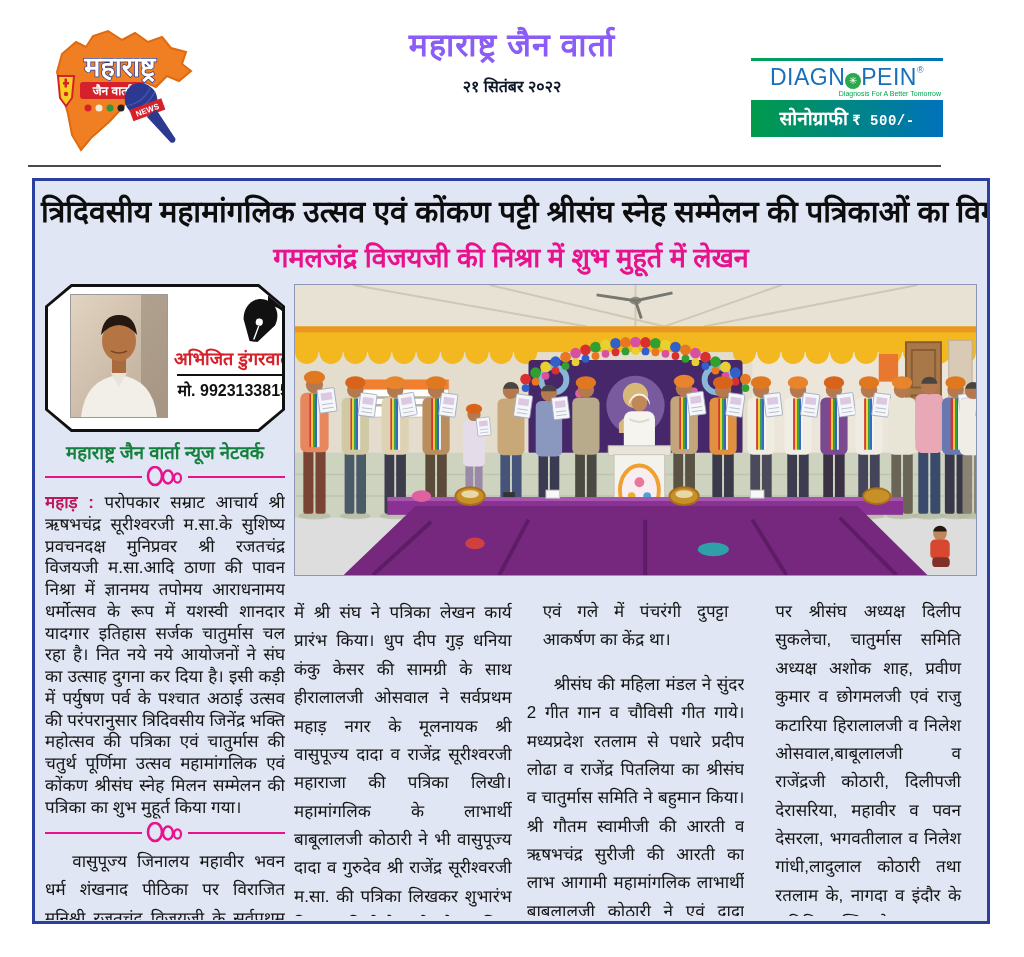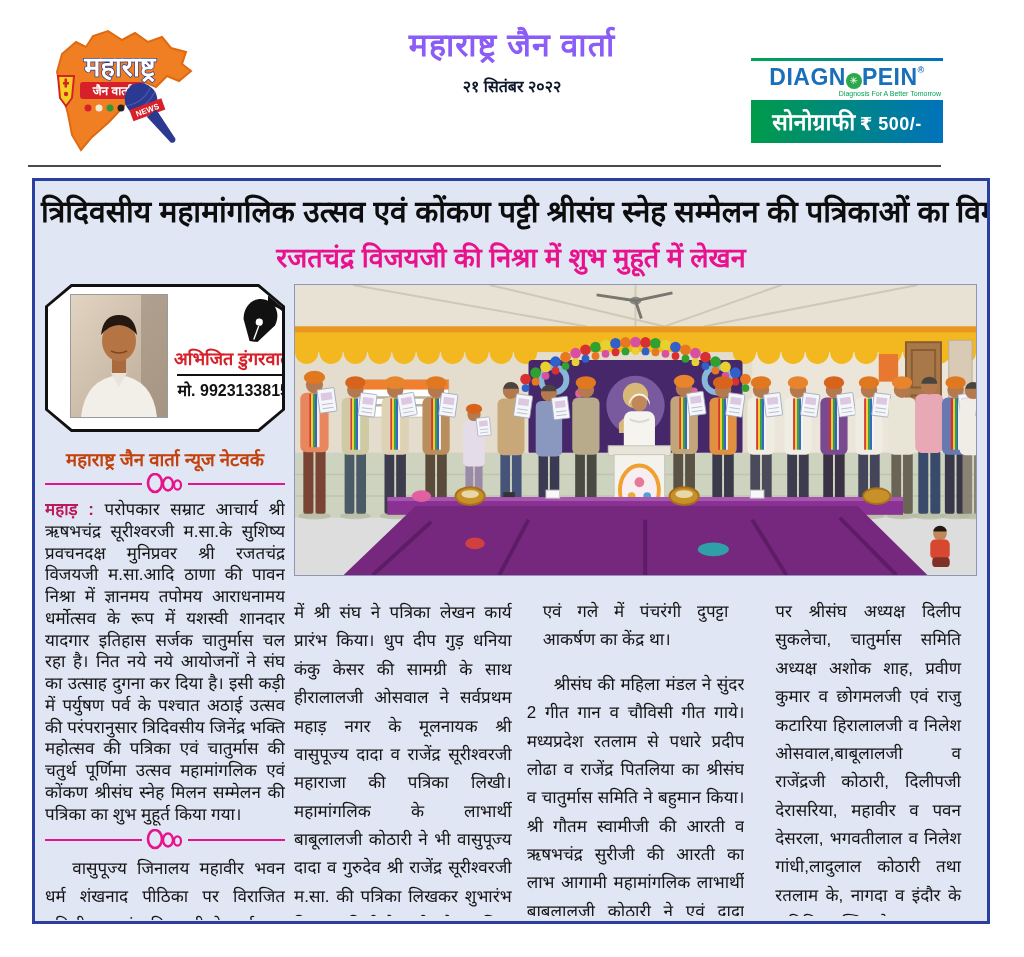--- a/index.html
+++ b/index.html
@@ -7,29 +7,29 @@
         font-family:"Liberation Sans","DejaVu Sans",sans-serif;}
 
   
   .masthead{position:absolute;left:0;top:0;width:969px;height:168px;}
   .logo{position:absolute;left:28px;top:14px;width:184px;height:142px;}
   .title-block{position:absolute;left:232px;top:28px;width:560px;text-align:center;}
   .paper-title{font-size:32px;font-weight:800;color:#8b5cf6;letter-spacing:1px;line-height:1.1;}
   .paper-date{font-size:16px;font-weight:700;color:#0f172a;margin-top:12px;}
   .ad{position:absolute;right:26px;top:58px;width:192px;}
   .ad-topline{height:3px;background:linear-gradient(90deg,#00a651,#0072bc);margin-bottom:5px;}
-  .ad-brand{text-align:center;font-weight:700;font-size:23px;color:#1a6fba;letter-spacing:.5px;line-height:1;}
+  .ad-brand{text-align:center;font-weight:400;font-size:23px;color:#1a6fba;letter-spacing:.5px;line-height:1;}
   .ad-o{display:inline-block;width:16px;height:16px;border-radius:50%;background:#2aa84a;color:#fff;
         font-size:10px;line-height:16px;text-align:center;vertical-align:1px;}
   .ad-reg{font-size:9px;vertical-align:top;color:#1a6fba;}
   .ad-tagline{font-size:7px;color:#00a651;text-align:right;margin:1px 2px 3px 0;}
   .ad-offer{background:linear-gradient(90deg,#009b4a,#0072bc);color:#fff;text-align:center;
             padding:5px 0 6px;font-weight:800;}
-  .ad-offer .lbl{font-size:23px;}
-  .ad-offer .prc{font-size:18px;letter-spacing:.5px;}
+  .ad-offer .lbl{font-size:19px;}
+  .ad-offer .prc{font-size:14px;letter-spacing:.5px;font-family:Liberation Mono, monospace;}
   .mast-rule{position:absolute;left:28px;right:28px;top:165px;height:2px;background:#4a4a4a;}
 
   
   .article-box{position:absolute;left:32px;top:178px;width:958px;height:746px;
                border:3px solid #2b3f9e;background:#e0e6f3;box-sizing:border-box;overflow:hidden;}
   .headline{font-size:30px;font-weight:800;color:#0d0d0d;text-align:center;margin:9px 6px 0;white-space:nowrap;}
   .subheadline{font-size:27px;font-weight:800;color:#e8128c;text-align:center;margin:7px 0 9px;white-space:nowrap;}
   .content{display:flex;gap:9px;padding:0 10px;height:636px;}
   .col-left{width:240px;flex:none;height:100%;overflow:hidden;}
   .col-right{flex:1;display:flex;flex-direction:column;min-width:0;}
@@ -40,21 +40,21 @@
                        calc(100% - 26px) 100%,26px 100%,0 calc(100% - 22px),0 22px);}
   .octa-inner{background:#fff;height:128px;display:flex;padding:7px 8px;box-sizing:content-box;
      clip-path:polygon(24px 0,calc(100% - 24px) 0,100% 20px,100% calc(100% - 20px),
                        calc(100% - 24px) 100%,24px 100%,0 calc(100% - 20px),0 20px);}
   .author-photo{width:96px;height:122px;border:1px solid #9a9a9a;flex:none;margin-left:14px;}
   .author-right{flex:1;display:flex;flex-direction:column;align-items:center;padding:0 10px 2px 6px;}
   .pen{width:52px;height:50px;align-self:flex-end;margin-right:2px;}
   .author-name{color:#d6212a;font-weight:800;font-size:18px;white-space:nowrap;margin-top:2px;}
   .author-phone{font-weight:800;font-size:16px;color:#111;border-top:2px solid #111;
                 padding-top:3px;margin-top:4px;white-space:nowrap;}
-  .network{color:#c2410c;font-weight:800;font-size:18.5px;text-align:center;margin:14px 0 2px;white-space:nowrap;}
+  .network{color:#15803d;font-weight:800;font-size:18.5px;text-align:center;margin:7px 0 2px;white-space:nowrap;}
 
   .flourish{display:flex;align-items:center;margin:2px 0 4px;}
   .flourish .ln{flex:1;height:2px;background:#e8128c;}
   .flourish svg{flex:none;margin:0 2px;}
 
   
   .btxt{font-size:17px;color:#141414;text-align:justify;font-weight:500;}
   .p-dense{line-height:1.28;margin:2px 0 4px;}
   .p-loose{line-height:1.66;margin:4px 0 0;}
   .indent{text-indent:1.6em;}
@@ -113,21 +113,21 @@
         <span class="lbl">सोनोग्राफी</span>
         <span class="prc">₹ 500/-</span>
       </div>
     </div>
 
     <div class="mast-rule"></div>
   </div>
 
   <div class="article-box">
     <div class="headline">त्रिदिवसीय महामांगलिक उत्सव एवं कोंकण पट्टी श्रीसंघ स्नेह सम्मेलन की पत्रिकाओं का विमोचन</div>
-    <div class="subheadline">रजतचंद्र विजयजी की निश्रा में शुभ मुहूर्त में लेखन</div>
+    <div class="subheadline">गमलजंद्र विजयजी की निश्रा में शुभ मुहूर्त में लेखन</div>
 
     <div class="content">
 
       <div class="col-left">
 
         <div class="octa-outer">
           <div class="octa-inner">
             <div class="author-photo">
               <svg viewBox="0 0 96 122" width="96" height="122">
                 <defs>

